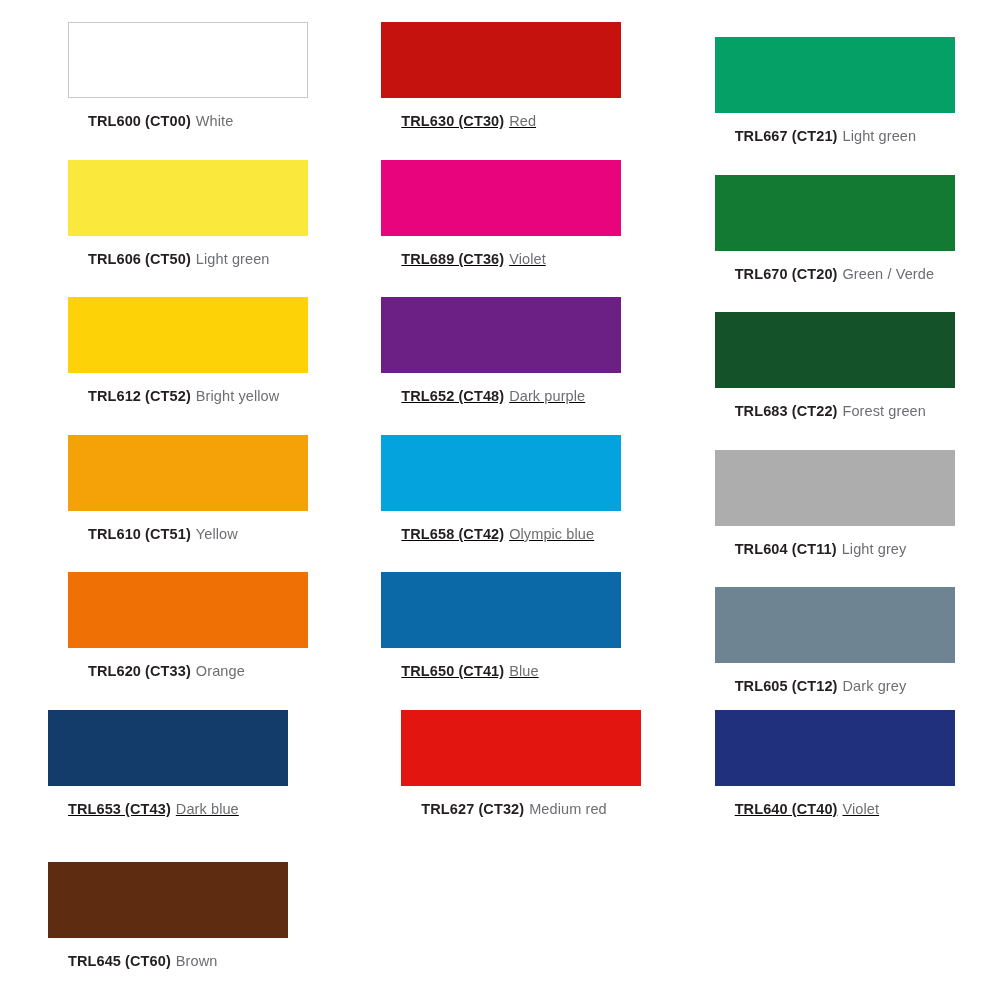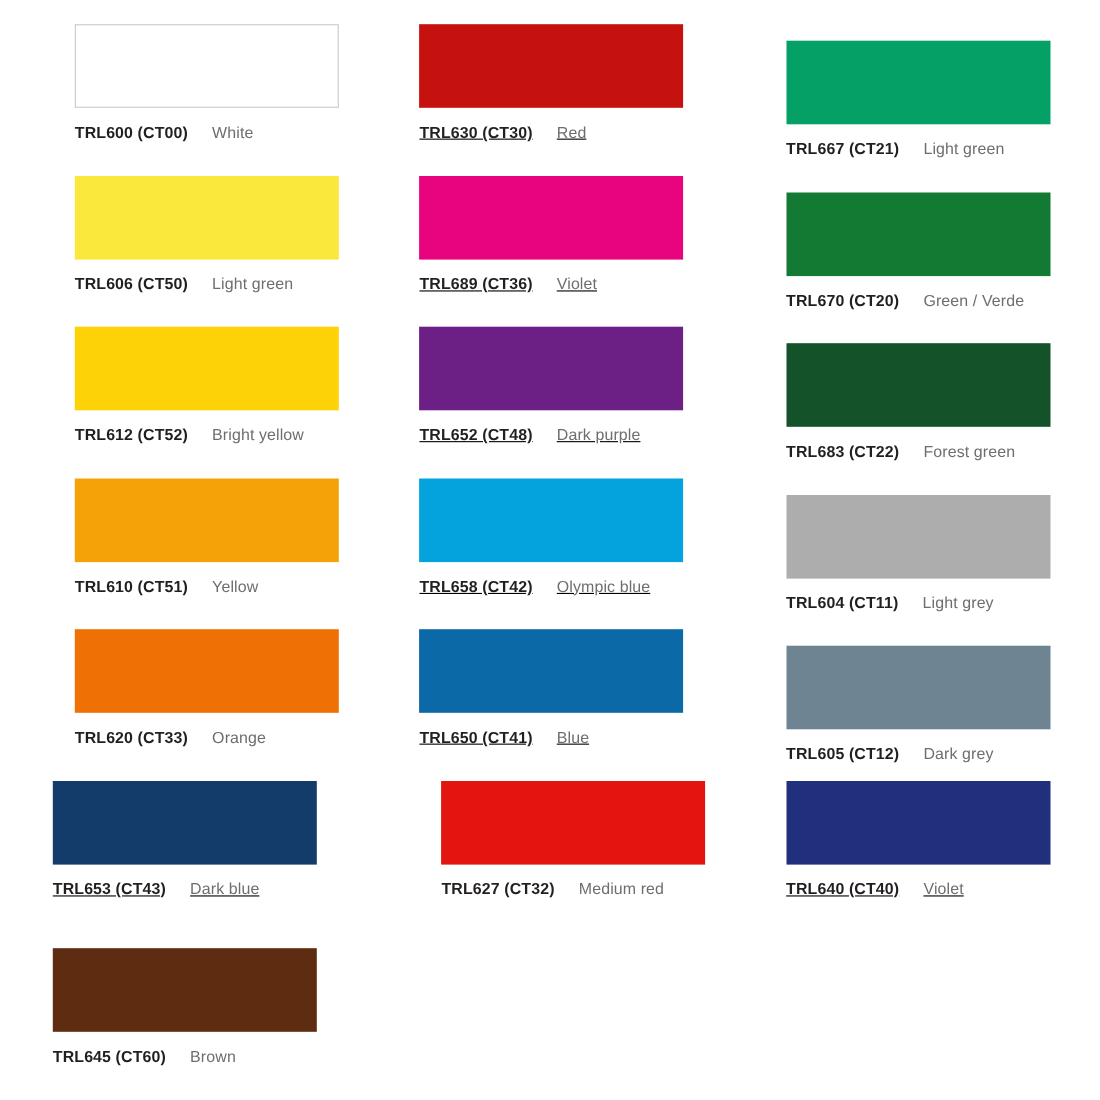--- a/index.html
+++ b/index.html
@@ -52,27 +52,28 @@
     margin-top: 15px;
     white-space: nowrap;
     line-height: 1;
   }
 
   .swatch-code {
     font-size: 14.5px;
     font-weight: bold;
     color: #231f20;
     letter-spacing: 0.1px;
+    margin-left: 20px;
   }
 
   .swatch-name {
     font-size: 14.5px;
     font-weight: normal;
     color: #6d6e71;
-    margin-left: 22px;
+    margin-left: 5px;
     letter-spacing: 0.1px;
   }
 </style>
 </head>
 <body>
 
 <div id="swatch-chart">
     <div class="swatch-cell col-1">
       <div class="swatch-chip bordered" style="background-color: rgb(255, 255, 255);"></div>
       <div class="swatch-caption"><span class="swatch-code">TRL600 (CT00)</span><span class="swatch-name">White</span></div>

